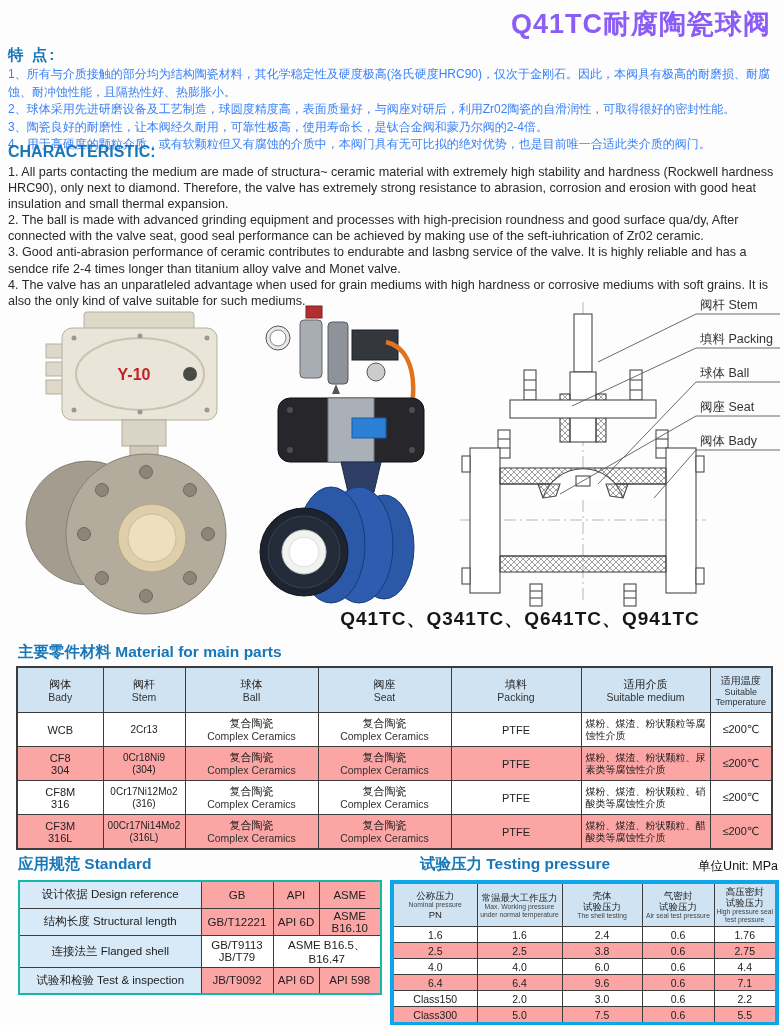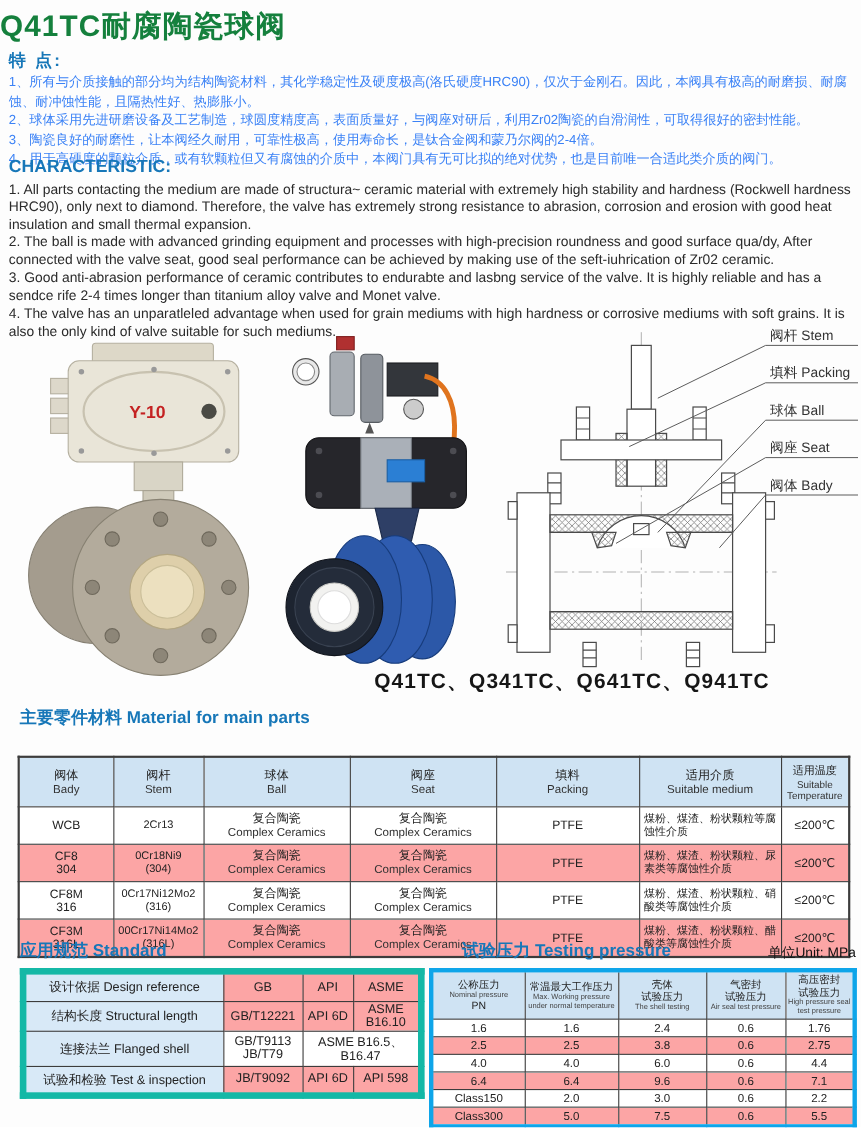--- a/index.html
+++ b/index.html
@@ -1,46 +1,46 @@
 <!DOCTYPE html>
 <html><head>
 <meta charset="utf-8">
 <style>
   html,body{margin:0;padding:0;background:#fff;}
   .page{position:relative;width:783px;height:1025px;background:#fdfdfd;overflow:hidden;
         font-family:"Liberation Sans","DejaVu Sans",sans-serif;color:#222;}
-  .title{position:absolute;top:6px;left:0;right:12px;text-align:left;
-         font-size:27px;font-weight:bold;color:#15803d;letter-spacing:1px;}
+  .title{position:absolute;top:6px;left:0;right:12px;text-align:right;
+         font-size:27px;font-weight:bold;color:#8b5cf6;letter-spacing:1px;}
   .h-blue{color:#1777b8;font-weight:bold;font-size:15.5px;}
   .feat-head{position:absolute;top:45px;left:8px;letter-spacing:2px;}
   .feat-list{position:absolute;top:66px;left:8px;width:770px;font-size:12px;line-height:17.5px;color:#3b82f6;}
   .feat-list p{margin:0;}
   .char-head{position:absolute;top:143px;left:8px;font-size:16px;}
   .char-list{position:absolute;top:164px;left:8px;width:772px;font-size:12.6px;line-height:16.1px;color:#2a2a2a;}
   .char-list p{margin:0;}
   .fig{position:absolute;}
   .models{position:absolute;top:606px;left:260px;width:520px;text-align:center;
           font-size:19px;font-weight:bold;color:#161616;letter-spacing:1px;}
   .sec-head{position:absolute;left:18px;font-size:15.5px;}
   
   table{border-collapse:collapse;table-layout:fixed;}
-  .mt{position:absolute;top:687px;left:16px;width:755px;border:2px solid #3c3c3c;padding-left:24px;}
+  .mt{position:absolute;top:666px;left:16px;width:755px;border:2px solid #3c3c3c;padding-left:24px;}
   .mt th,.mt td{border:1px solid #3c3c3c;text-align:center;vertical-align:middle;padding:1px 2px;overflow:hidden;}
   .mt th{background:#cfe3f3;font-weight:normal;height:42px;}
   .mt td{height:31px;}
   .cn{font-size:11px;line-height:13px;color:#222;}
   .en{font-size:10.5px;line-height:12px;color:#333;}
   .en-sm{font-size:9px;line-height:10px;color:#333;}
   .row-a{background:#ffffff;}
   .row-b{background:#fca5a5;}
   .cell-med{text-align:left !important;font-size:10px;line-height:12px;padding:1px 4px !important;margin-top:28px;}
   .cell-val{font-size:11px;}
   .cell-stem{font-size:10px;line-height:12px;}
   
-  .st{position:absolute;top:880px;left:18px;width:362px;border:6px solid #14b8a6;}
+  .st{position:absolute;top:880px;left:18px;width:362px;border:2px solid #14b8a6;}
   .st td{border:1px solid #3c3c3c;text-align:center;vertical-align:middle;font-size:11.5px;padding:1px 2px;}
   .st .lbl{background:#d8e9f7;}
   .st tr{height:27px;}
   .st .tall{height:32px;}
   
   .pt{position:absolute;top:880px;left:390px;width:385px;border:4px solid #0ea5e9;}
   .pt th,.pt td{border:1px solid #3c3c3c;text-align:center;vertical-align:middle;padding:0 1px;overflow:hidden;}
   .pt th{background:#cfe3f3;font-weight:normal;height:42px;}
   .pt td{height:15px;font-size:10.5px;}
   .pcn{font-size:9.5px;line-height:11px;color:#222;}

